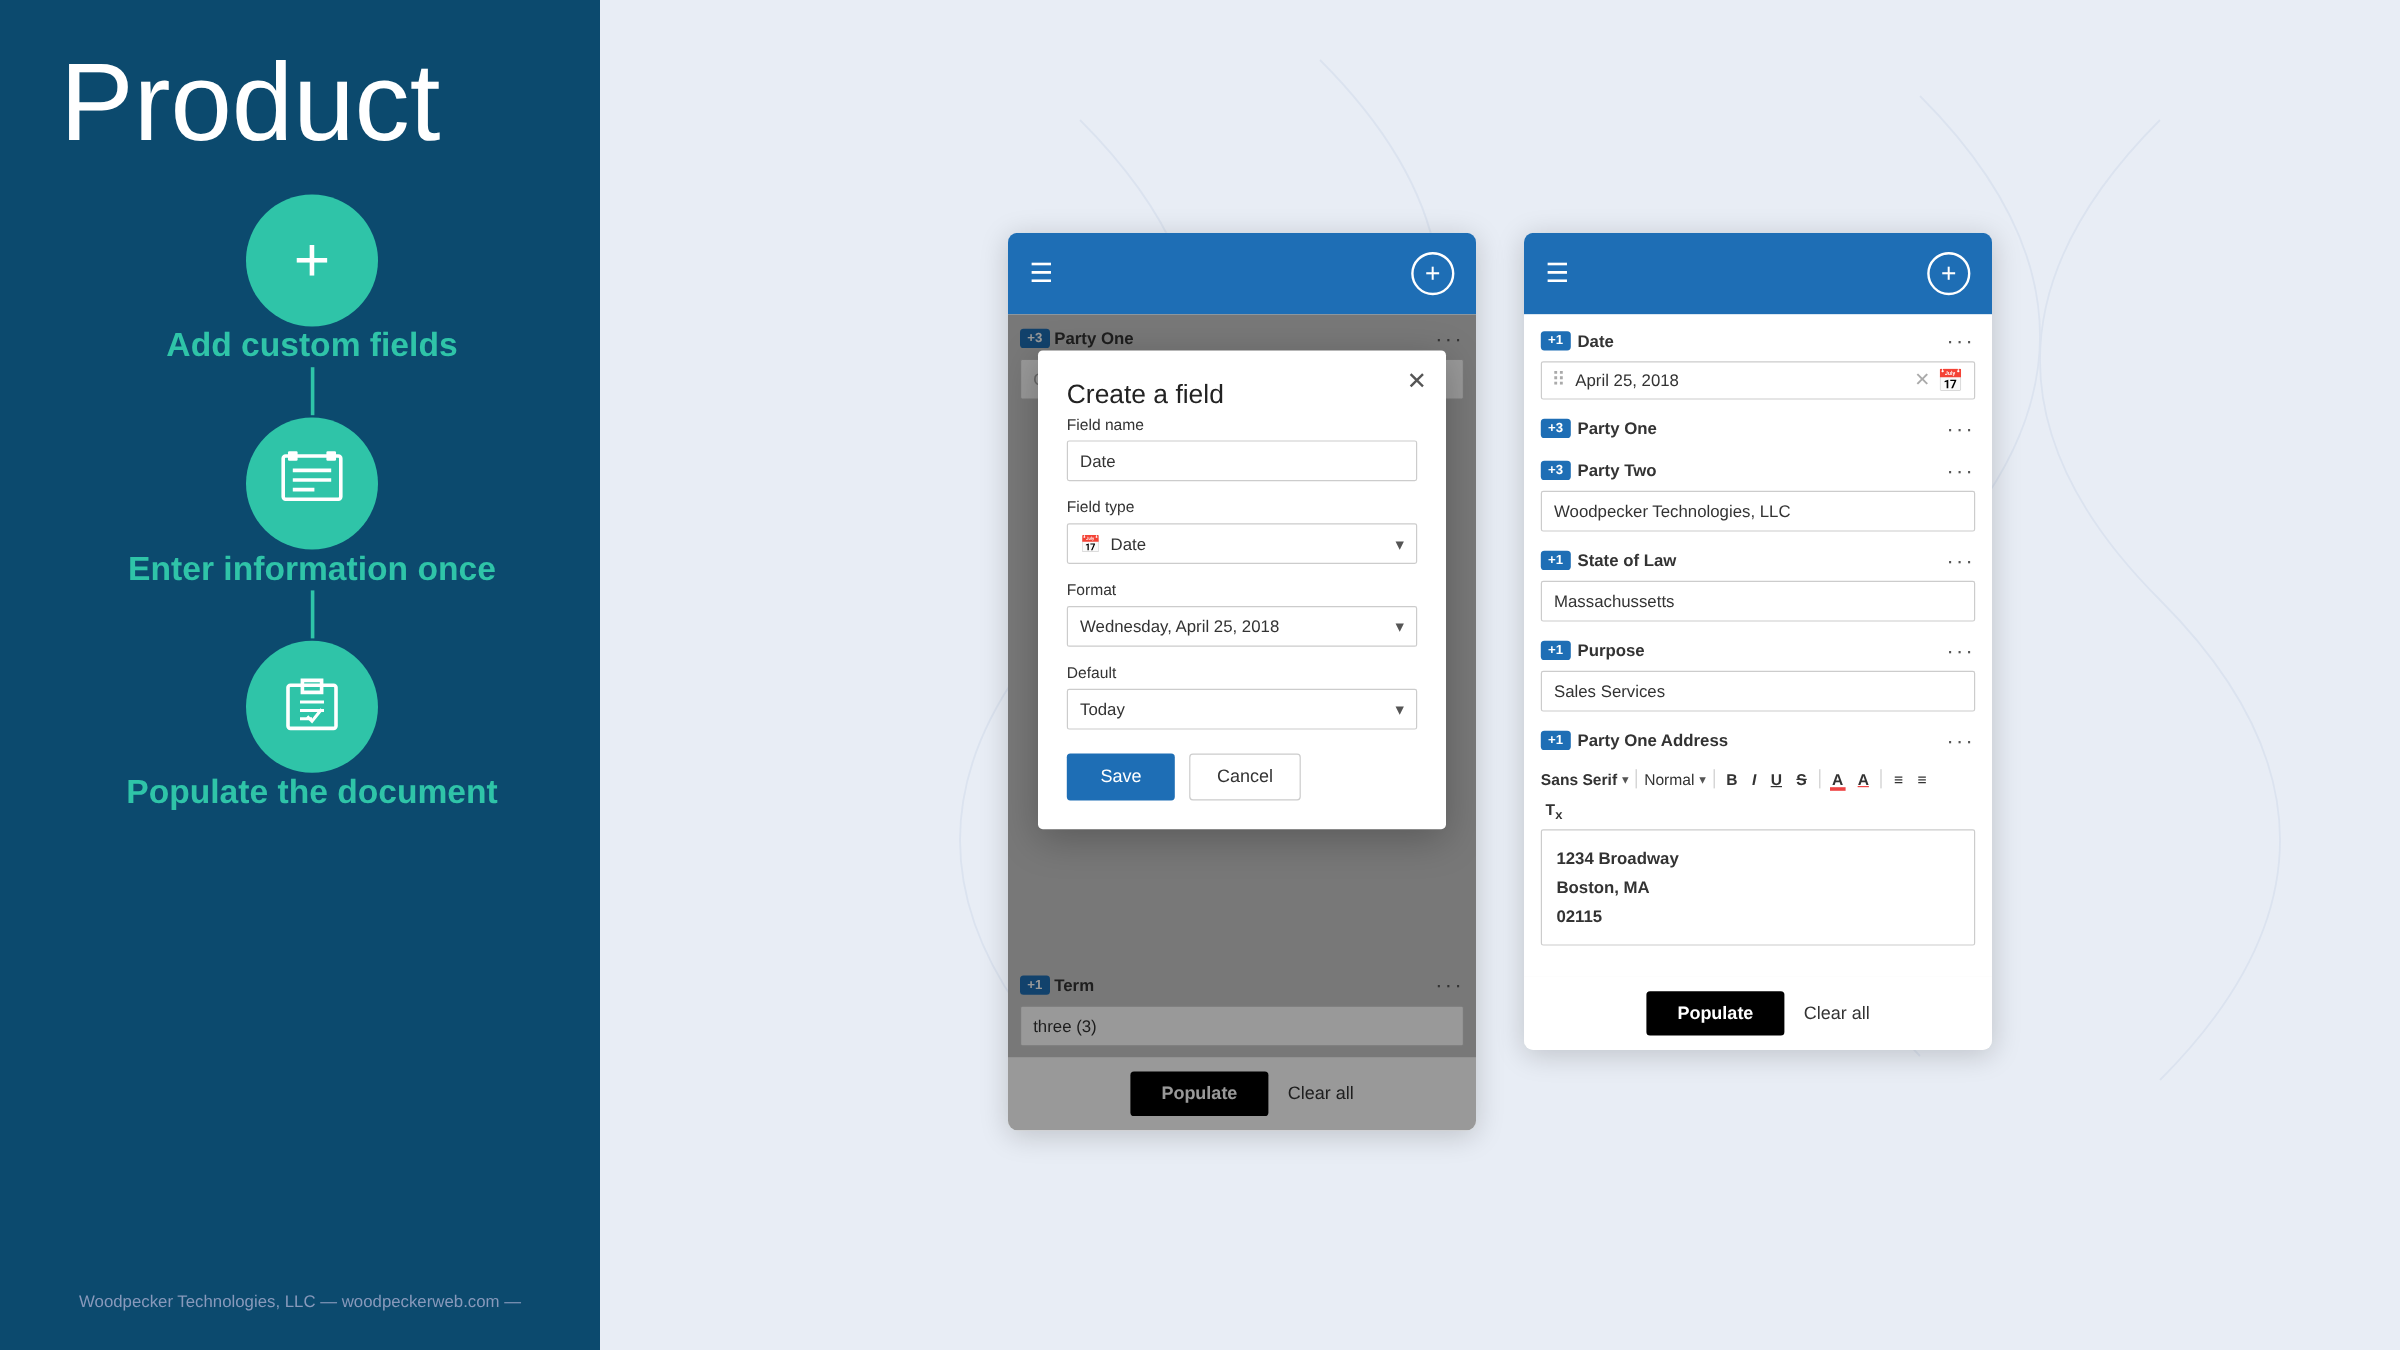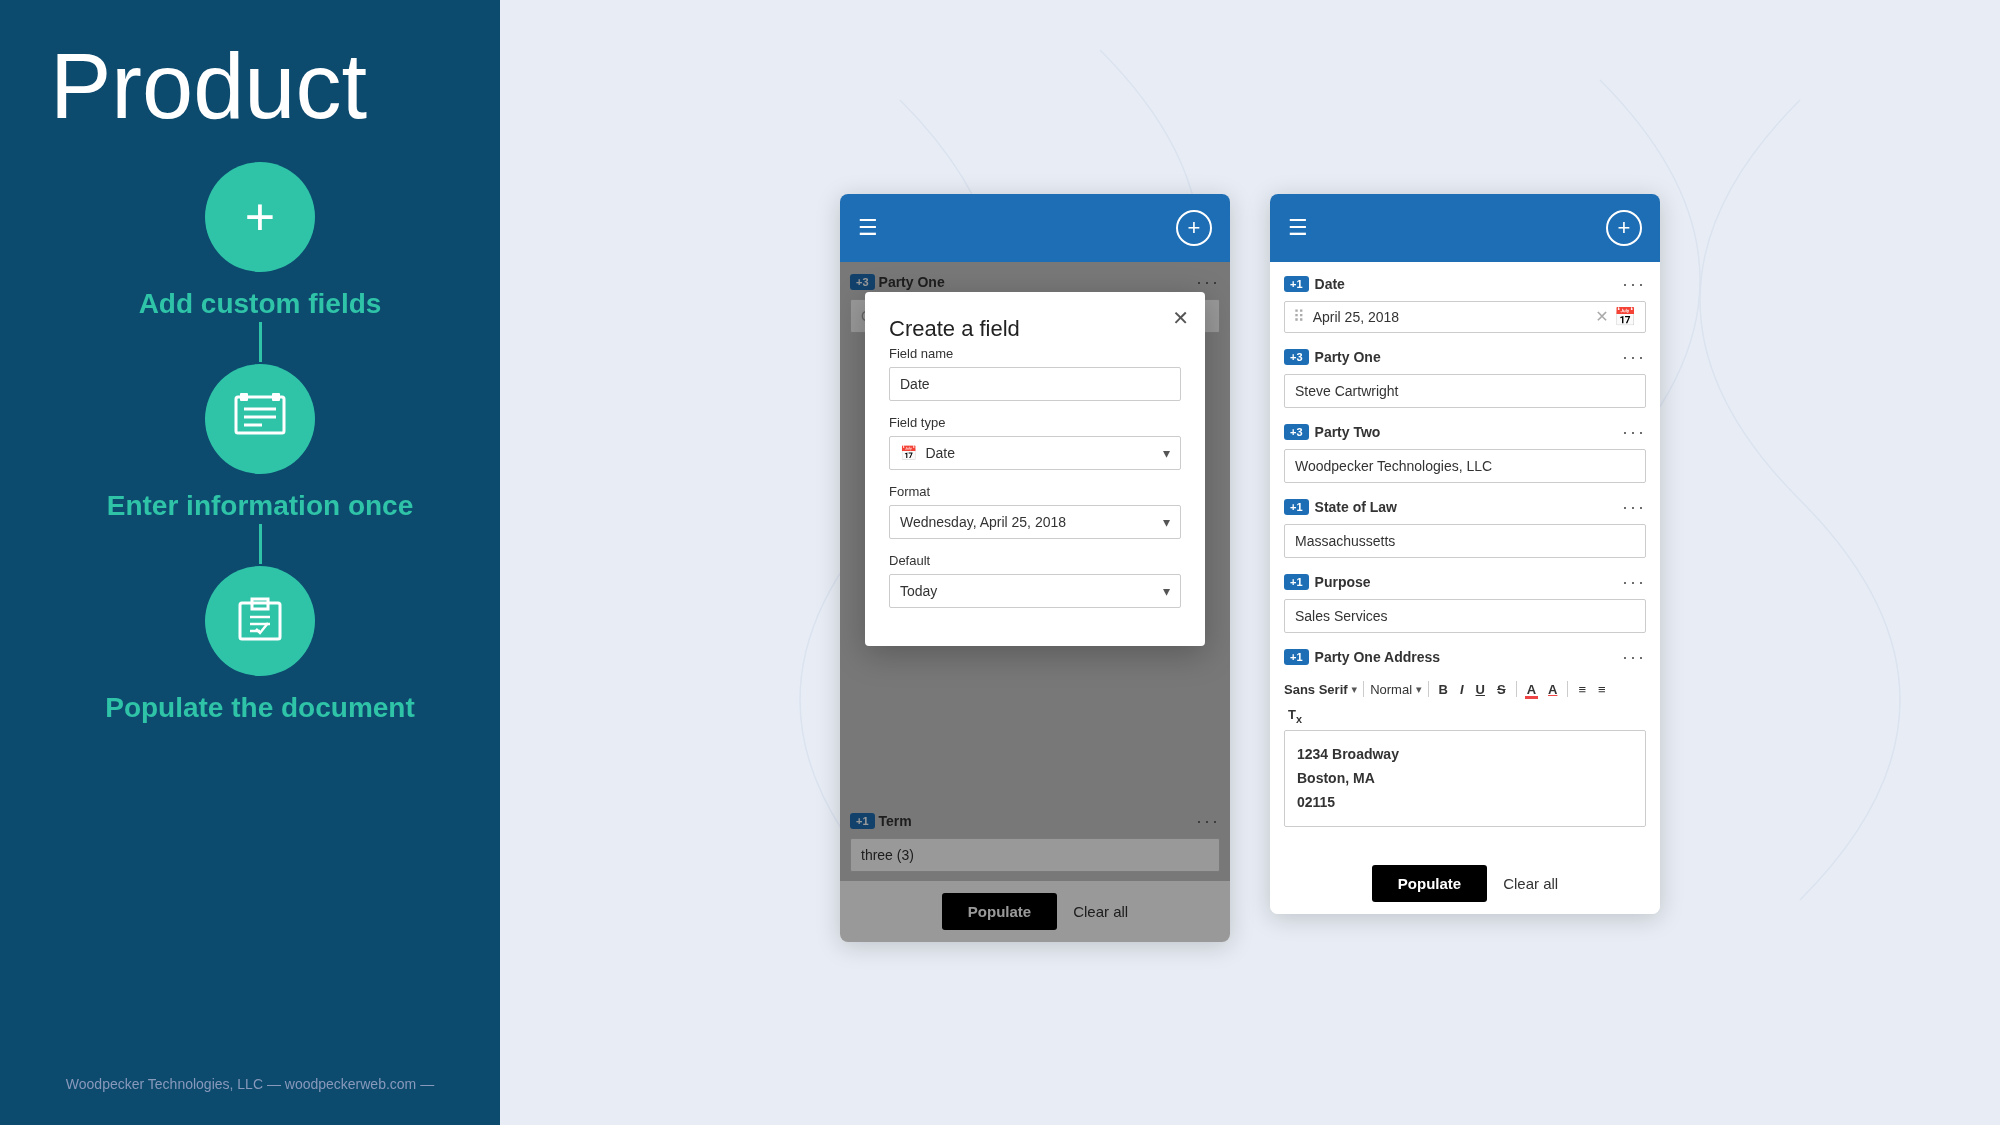--- a/index.html
+++ b/index.html
@@ -50,21 +50,21 @@
     }
     .step-icon {
       color: white;
       font-size: 52px;
     }
     .step-label {
       color: #2fc4a8;
       font-size: 28px;
       font-weight: 600;
       text-align: center;
-      margin-top: 16px;
+      margin-top: 0;
     }
     .step-connector {
       width: 3px;
       height: 40px;
       background: #2fc4a8;
       margin: 2px 0;
     }
     .footer-text {
       position: absolute;
       bottom: 30px;
@@ -520,20 +520,24 @@
               <span>Wednesday, April 25, 2018</span>
               <span class="chevron">▾</span>
             </div>
 
             <div class="modal-label">Default</div>
             <div class="modal-select">
               <span>Today</span>
               <span class="chevron">▾</span>
             </div>
 
+            <div class="modal-buttons">
+              <button class="btn-save">Save</button>
+              <button class="btn-cancel">Cancel</button>
+            </div>
           </div>
         </div>
 
         <div style="position:absolute; bottom:60px; left:0; right:0; padding:0 10px 10px;">
           <div class="field-group-header">
             <div class="field-tag">
               <span class="tag-badge">+1</span>
               <span class="tag-label">Term</span>
             </div>
             <span class="dots-menu">···</span>
@@ -576,21 +580,20 @@
         </div>
 
         <div class="r-field-block">
           <div class="r-field-header">
             <div class="r-tag-row">
               <span class="tag-badge">+3</span>
               <span class="tag-label">Party One</span>
             </div>
             <span class="dots-menu">···</span>
           </div>
-          <div class="r-field-input">Steve Cartwright</div>
         </div>
 
         <div class="r-field-block">
           <div class="r-field-header">
             <div class="r-tag-row">
               <span class="tag-badge">+3</span>
               <span class="tag-label">Party Two</span>
             </div>
             <span class="dots-menu">···</span>
           </div>

